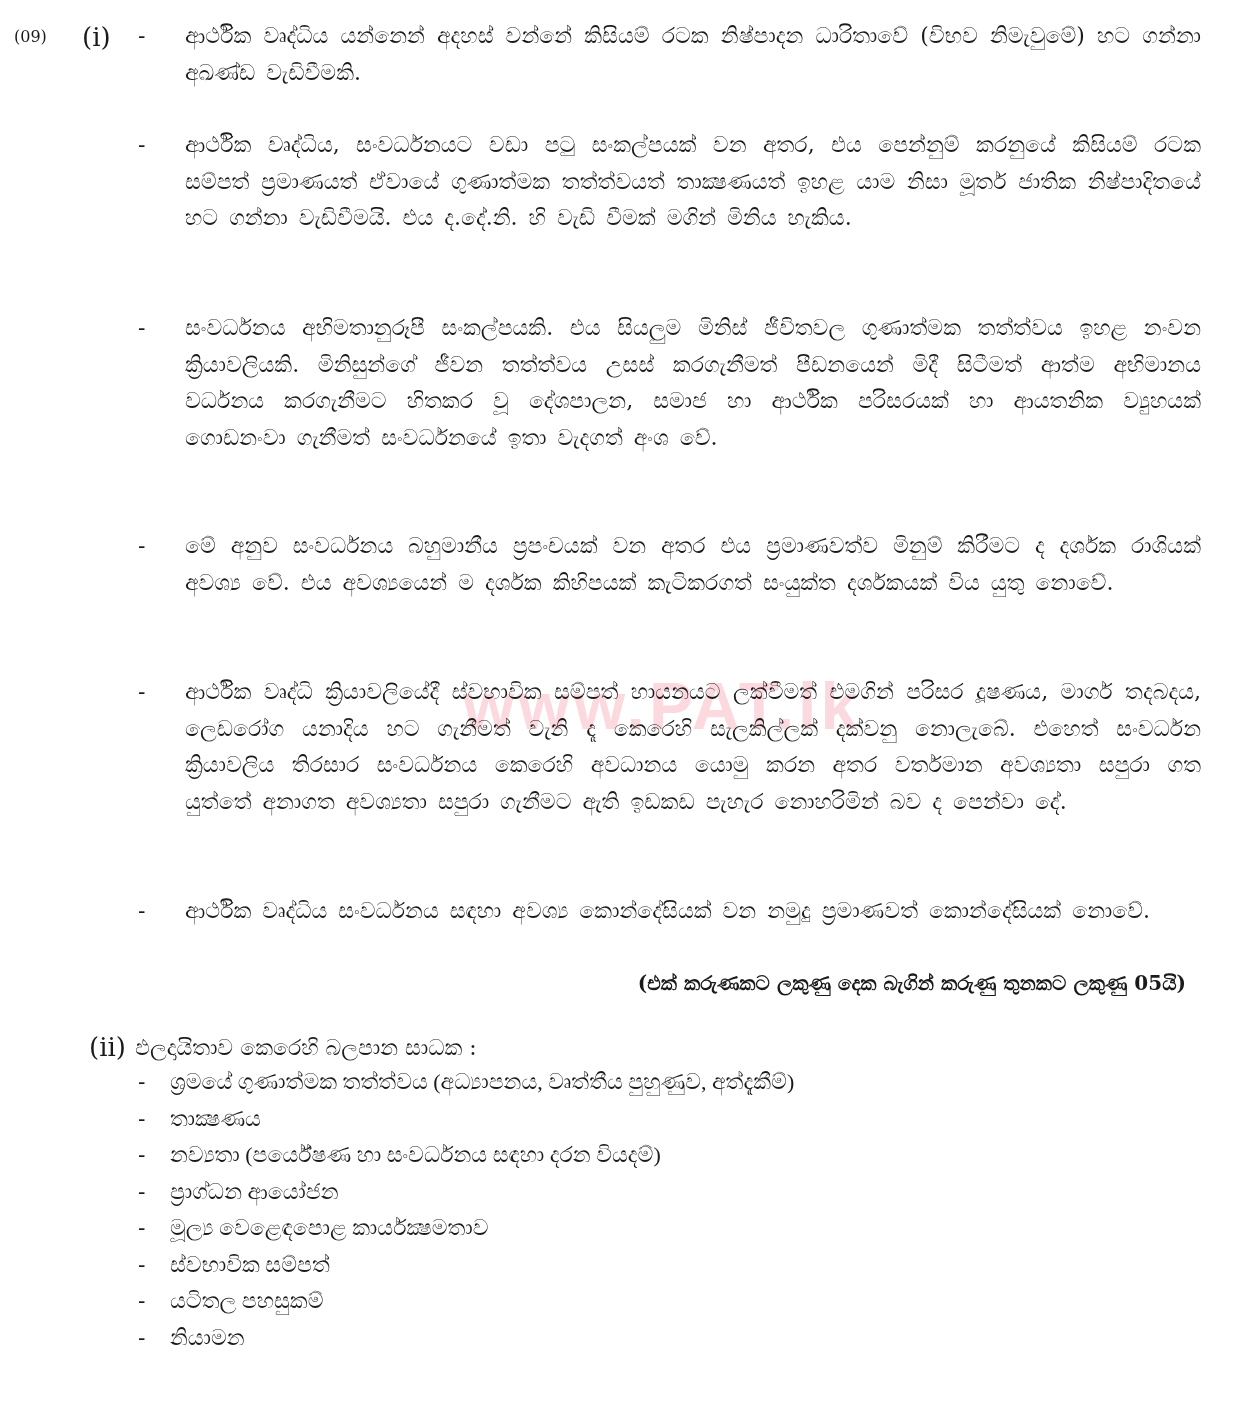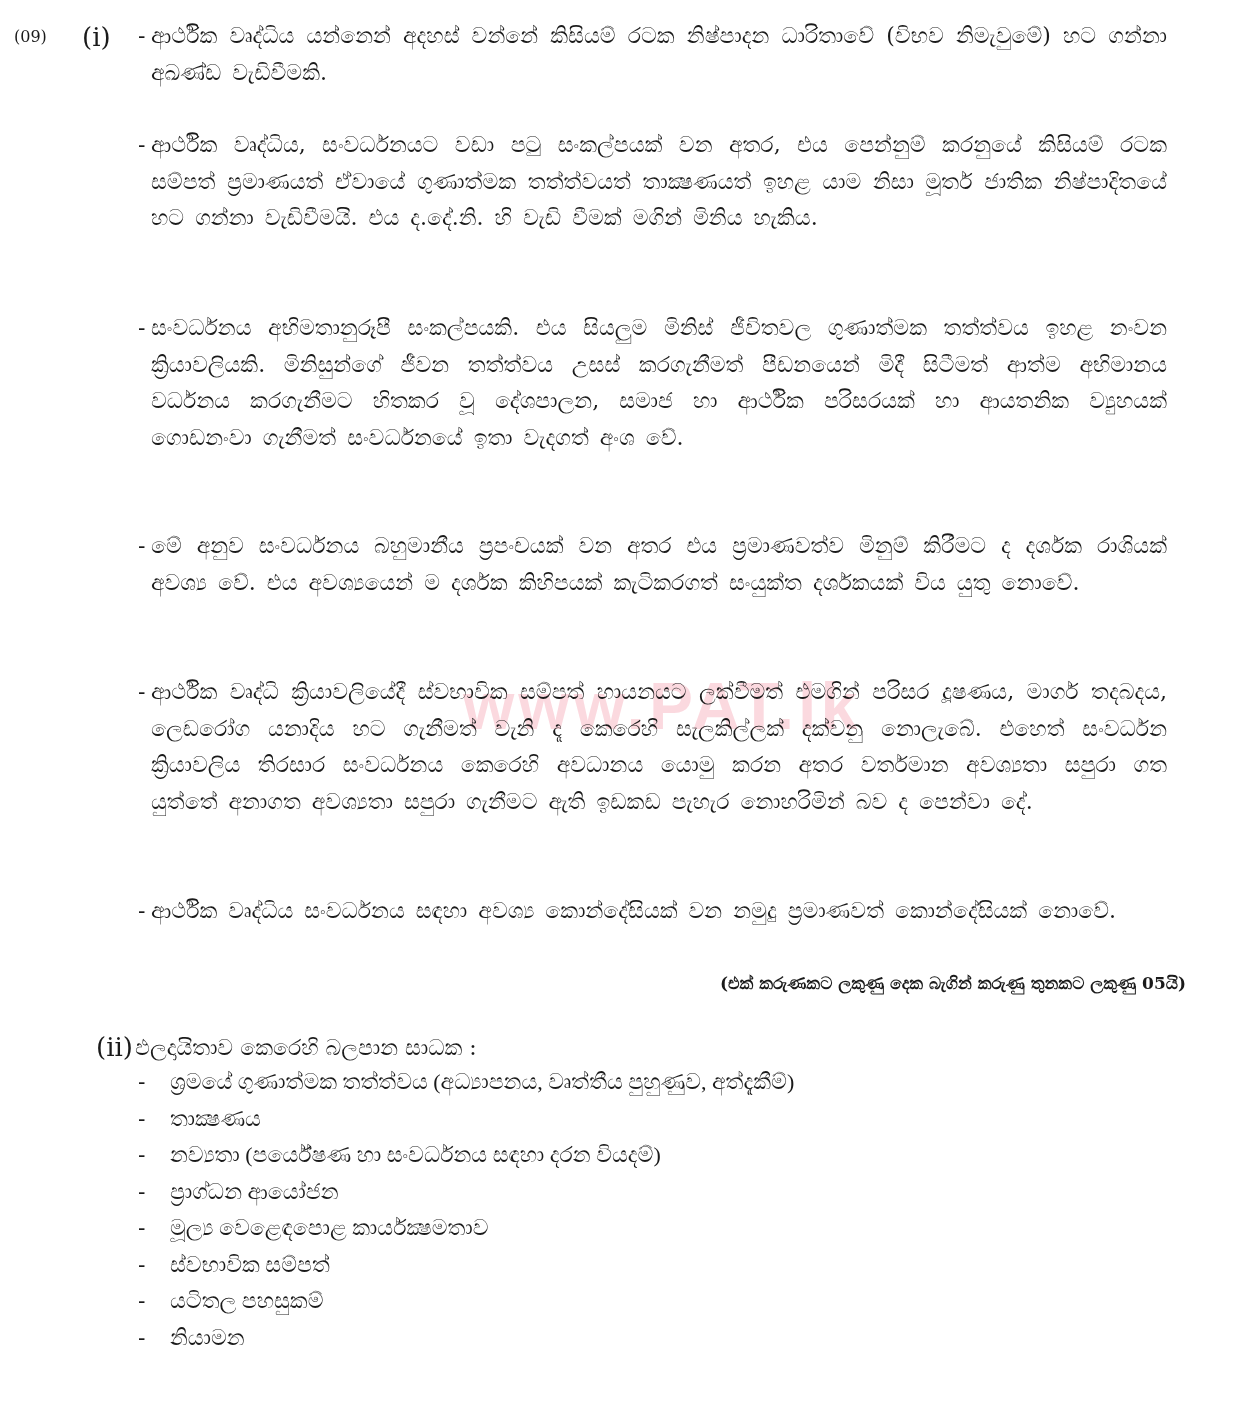--- a/index.html
+++ b/index.html
@@ -27,47 +27,47 @@
       top: 18px;
       font-size: 16px;
       line-height: 38px;
     }
     .part-label {
       position: absolute;
       font-size: 26px;
       line-height: 38px;
     }
     .part-i-label { left: 82px; top: 18px; }
-    .part-ii-label { left: 96px; top: 1028px; }
+    .part-ii-label { left: 89px; top: 1028px; }
 
     .bullet {
       position: absolute;
       left: 138px;
       width: 1050px;
       font-size: 22px;
     }
     .bullet .dash {
       position: absolute;
       left: 0;
       top: 0;
       width: 20px;
       line-height: 36.5px;
     }
     .bullet .text {
-      margin-left: 13px;
+      margin-left: 47px;
       width: 1016px;
       line-height: 36.5px;
       text-align: justify;
       text-align-last: left;
       word-spacing: 4px;
     }
     .marks {
       position: absolute;
       right: 50px;
-      font-size: 17px;
+      font-size: 20px;
       font-weight: bold;
       line-height: 30px;
       text-align: right;
     }
     .marks-i { top: 968px; }
     .marks-ii { top: 1360px; }
 
     .part-ii-heading {
       position: absolute;
       left: 135px;

